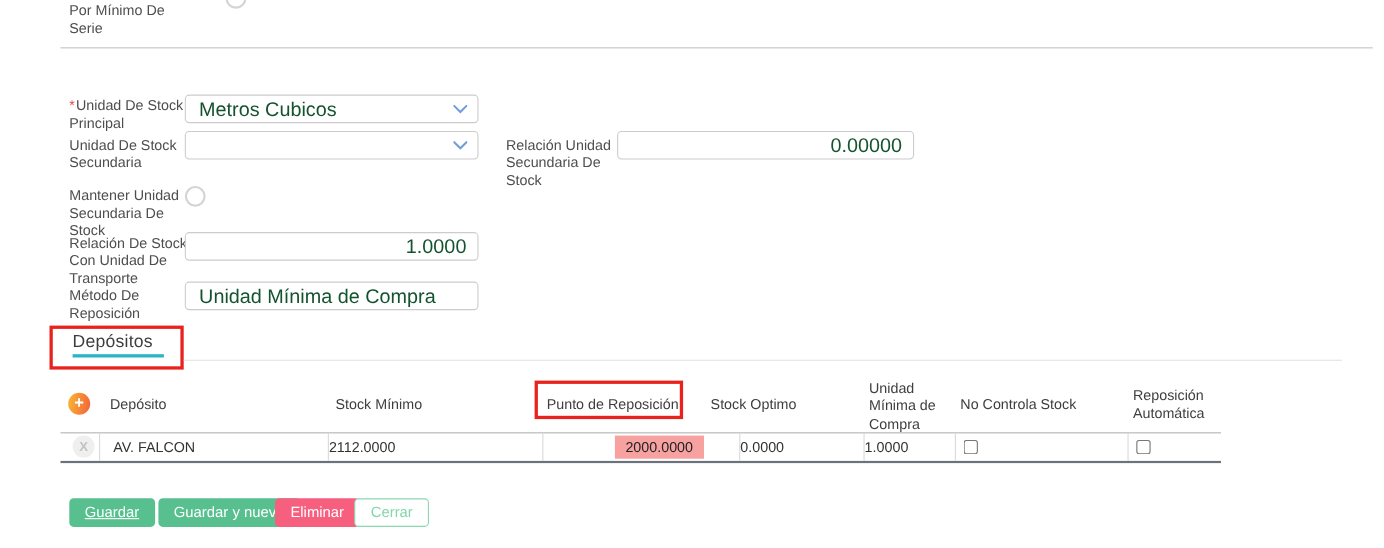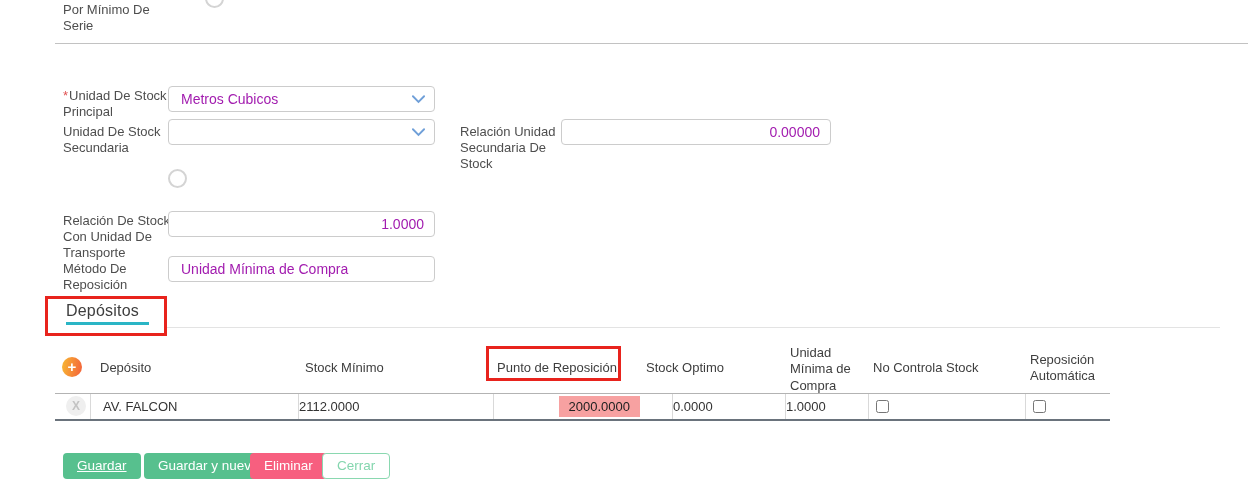--- a/index.html
+++ b/index.html
@@ -7,21 +7,21 @@
   .page {
     position:relative; width:1258px; height:498px; overflow:hidden;
     font-family:"Liberation Sans","DejaVu Sans",sans-serif;
     background:#fff; color:#4d4d4d; font-size:13px;
   }
   .abs { position:absolute; }
   .flabel { color:#4e4e4e; font-size:13px; line-height:1.22; }
   .req { color:#e05252; margin-right:1px; }
   .selectbox, .inputbox {
     position:absolute; background:#fff; border:1px solid #cccccc; border-radius:4px;
-    height:26px; line-height:24px; font-size:14px; color:#a21caf;
+    height:26px; line-height:24px; font-size:18px; color:#14532d;
   }
   .selectbox { padding-left:12px; }
   .inputbox.right { text-align:right; padding-right:10px; }
   .inputbox.left { padding-left:12px; }
   .chevron { position:absolute; right:9px; top:8px; width:13px; height:9px; }
   .radio {
     position:absolute; width:19px; height:19px; border-radius:50%;
     border:2px solid #d4d4d4; background:#fff;
   }
   .hline { position:absolute; background:#c2c2c2; height:1px; }
@@ -82,20 +82,21 @@
   <div class="selectbox" style="left:168px; top:119px; width:267px;">
     <span></span>
     <svg class="chevron" viewBox="0 0 14 9">
       <path d="M1 1 L7 7 L13 1" fill="none" stroke="#6f9fd8" stroke-width="2" stroke-linecap="round"></path>
     </svg>
   </div>
 
   <div class="abs flabel" style="left:460px; top:124px; width:97px;">Relación Unidad Secundaria De Stock</div>
   <div class="inputbox right" style="left:561px; top:119px; width:270px;">0.00000</div>
 
+  <div class="abs flabel" style="left:63px; top:170px; width:108px;">Mantener Unidad Secundaria De Stock</div>
   <div class="radio" style="left:168px; top:169px;"></div>
 
   <div class="abs flabel" style="left:63px; top:213px; width:108px;">Relación De Stock Con Unidad De Transporte</div>
   <div class="inputbox right" style="left:168px; top:211px; width:267px;">1.0000</div>
 
   <div class="abs flabel" style="left:63px; top:261px; width:108px;">Método De Reposición</div>
   <div class="inputbox left" style="left:168px; top:256px; width:267px;">Unidad Mínima de Compra</div>
 
   <div class="abs section-title" style="left:66px; top:302px;">Depósitos</div>
   <div class="teal-underline" style="left:66px; top:322px; width:83px; background:#2ab5c5;"></div>

